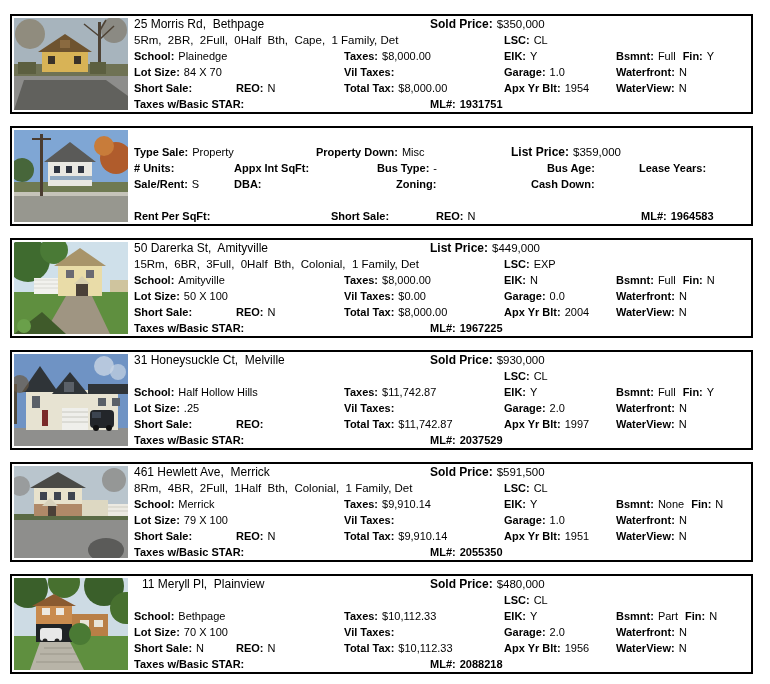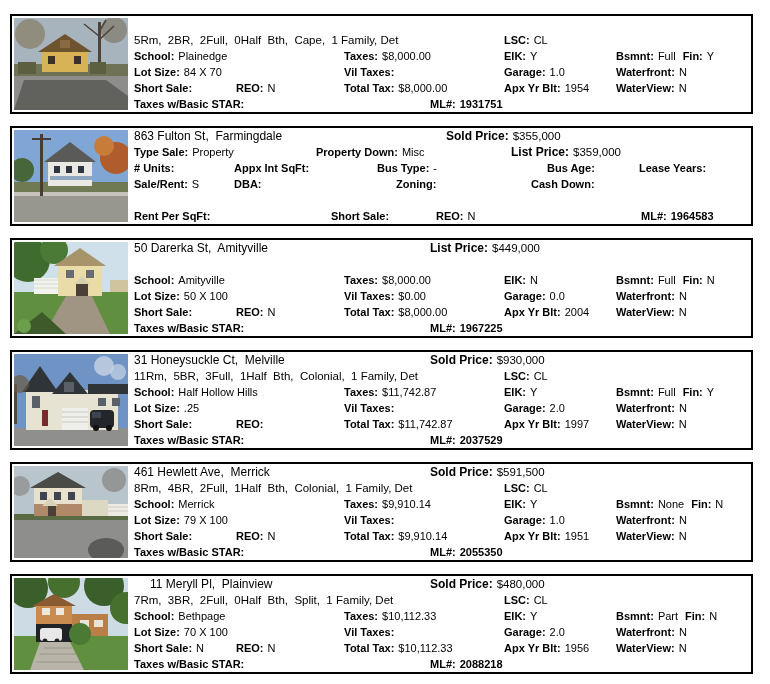--- a/index.html
+++ b/index.html
@@ -37,20 +37,24 @@
       <polygon points="24,34 51,16 78,34" fill="#6e532f"></polygon>
       <rect x="34" y="38" width="7" height="8" fill="#3a3228"></rect>
       <rect x="60" y="38" width="7" height="8" fill="#3a3228"></rect>
       <rect x="46" y="22" width="10" height="8" fill="#8a6a40"></rect>
       <rect x="84" y="4" width="3" height="52" fill="#4e4336"></rect>
       <path d="M85,18 L70,6 M85,22 L100,8 M85,14 L92,2" stroke="#4e4336" stroke-width="1.5" fill="none"></path>
       <rect x="4" y="44" width="18" height="12" fill="#5c5f40"></rect>
       <rect x="76" y="44" width="16" height="12" fill="#5c5f40"></rect>
     </svg>
     <div class="content">
+      <div class="row r1">
+        <span class="f addr" style="left:0">25 Morris Rd,  Bethpage</span>
+        <span class="f" style="left:296px"><b class="pricelbl">Sold Price:</b><span class="v priceval">$350,000</span></span>
+      </div>
       <div class="row r2">
         <span class="f rooms" style="left:0">5Rm,  2BR,  2Full,  0Half  Bth,  Cape,  1 Family, Det</span>
         <span class="f" style="left:370px"><b>LSC:</b><span class="v">CL</span></span>
       </div>
       <div class="row r3">
         <span class="f" style="left:0"><b>School:</b><span class="v">Plainedge</span></span>
         <span class="f" style="left:210px"><b>Taxes:</b><span class="v">$8,000.00</span></span>
         <span class="f" style="left:370px"><b>EIK:</b><span class="v">Y</span></span>
         <span class="f" style="left:482px"><b>Bsmnt:</b><span class="v">Full</span><b class="fin">Fin:</b><span class="v">Y</span></span>
       </div>
@@ -86,24 +90,20 @@
       <rect x="34" y="30" width="44" height="26" fill="#e9e8e2"></rect>
       <polygon points="30,32 56,12 82,32" fill="#5a5a58"></polygon>
       <rect x="40" y="36" width="6" height="7" fill="#2e3440"></rect>
       <rect x="52" y="36" width="6" height="7" fill="#2e3440"></rect>
       <rect x="64" y="36" width="6" height="7" fill="#2e3440"></rect>
       <rect x="36" y="46" width="42" height="4" fill="#8fa8c0"></rect>
       <rect x="26" y="4" width="3" height="62" fill="#4a3c30"></rect>
       <rect x="18" y="8" width="19" height="2" fill="#4a3c30"></rect>
     </svg>
     <div class="content">
-      <div class="row r1">
-        <span class="f addr" style="left:0">863 Fulton St,  Farmingdale</span>
-        <span class="f" style="left:312px"><b class="pricelbl">Sold Price:</b><span class="v priceval">$355,000</span></span>
-      </div>
       <div class="row r2">
         <span class="f" style="left:0"><b>Type Sale:</b><span class="v">Property</span></span>
         <span class="f" style="left:182px"><b>Property Down:</b><span class="v">Misc</span></span>
         <span class="f" style="left:377px"><b class="pricelbl">List Price:</b><span class="v priceval">$359,000</span></span>
       </div>
       <div class="row r3">
         <span class="f" style="left:0"><b># Units:</b><span class="v"></span></span>
         <span class="f" style="left:100px"><b>Appx Int SqFt:</b><span class="v"></span></span>
         <span class="f" style="left:243px"><b>Bus Type:</b><span class="v">-</span></span>
         <span class="f" style="left:413px"><b>Bus Age:</b><span class="v"></span></span>
@@ -140,20 +140,24 @@
       <rect x="20" y="36" width="24" height="16" fill="#f2f2ee"></rect>
       <path d="M20,38 h24 M20,42 h24 M20,46 h24" stroke="#d8d8d2" stroke-width="1"></path>
       <polygon points="30,92 52,54 78,54 96,92" fill="#9f9582"></polygon>
       <polygon points="0,92 28,70 52,92" fill="#3f5a2a"></polygon>
       <circle cx="10" cy="84" r="7" fill="#6aa04a"></circle>
     </svg>
     <div class="content">
       <div class="row r1">
         <span class="f addr" style="left:0">50 Darerka St,  Amityville</span>
         <span class="f" style="left:296px"><b class="pricelbl">List Price:</b><span class="v priceval">$449,000</span></span>
+      </div>
+      <div class="row r2">
+        <span class="f rooms" style="left:0">15Rm,  6BR,  3Full,  0Half  Bth,  Colonial,  1 Family, Det</span>
+        <span class="f" style="left:370px"><b>LSC:</b><span class="v">EXP</span></span>
       </div>
       <div class="row r3">
         <span class="f" style="left:0"><b>School:</b><span class="v">Amityville</span></span>
         <span class="f" style="left:210px"><b>Taxes:</b><span class="v">$8,000.00</span></span>
         <span class="f" style="left:370px"><b>EIK:</b><span class="v">N</span></span>
         <span class="f" style="left:482px"><b>Bsmnt:</b><span class="v">Full</span><b class="fin">Fin:</b><span class="v">N</span></span>
       </div>
       <div class="row r4">
         <span class="f" style="left:0"><b>Lot Size:</b><span class="v">50 X 100</span></span>
         <span class="f" style="left:210px"><b>Vil Taxes:</b><span class="v">$0.00</span></span>
@@ -198,21 +202,20 @@
       <circle cx="95" cy="74" r="3" fill="#111"></circle>
       <rect x="0" y="30" width="3" height="40" fill="#50493c"></rect>
       <circle cx="6" cy="30" r="9" fill="#6a5a44" opacity="0.7"></circle>
     </svg>
     <div class="content">
       <div class="row r1">
         <span class="f addr" style="left:0">31 Honeysuckle Ct,  Melville</span>
         <span class="f" style="left:296px"><b class="pricelbl">Sold Price:</b><span class="v priceval">$930,000</span></span>
       </div>
       <div class="row r2">
-        <span class="f rooms" style="left:0">11Rm,  5BR,  3Full,  1Half  Bth,  Colonial,  1 Family, Det</span>
         <span class="f" style="left:370px"><b>LSC:</b><span class="v">CL</span></span>
       </div>
       <div class="row r3">
         <span class="f" style="left:0"><b>School:</b><span class="v">Half Hollow Hills</span></span>
         <span class="f" style="left:210px"><b>Taxes:</b><span class="v">$11,742.87</span></span>
         <span class="f" style="left:370px"><b>EIK:</b><span class="v">Y</span></span>
         <span class="f" style="left:482px"><b>Bsmnt:</b><span class="v">Full</span><b class="fin">Fin:</b><span class="v">Y</span></span>
       </div>
       <div class="row r4">
         <span class="f" style="left:0"><b>Lot Size:</b><span class="v">.25</span></span>
@@ -307,25 +310,24 @@
       <rect x="80" y="42" width="9" height="7" fill="#e8e4d8"></rect>
       <rect x="26" y="50" width="22" height="13" rx="3" fill="#e8e8e8"></rect>
       <circle cx="31" cy="63" r="2.5" fill="#222"></circle>
       <circle cx="43" cy="63" r="2.5" fill="#222"></circle>
       <circle cx="66" cy="56" r="11" fill="#4a7a34"></circle>
       <polygon points="16,92 26,64 56,64 70,92" fill="#b8b4a8"></polygon>
       <path d="M22,84 h44 M26,76 h36 M30,70 h28" stroke="#9a968a" stroke-width="1"></path>
     </svg>
     <div class="content">
       <div class="row r1">
-        <span class="f addr" style="left:16px">11 Meryll Pl,  Plainview</span>
+        <span class="f addr" style="left:8px">11 Meryll Pl,  Plainview</span>
         <span class="f" style="left:296px"><b class="pricelbl">Sold Price:</b><span class="v priceval">$480,000</span></span>
       </div>
       <div class="row r2">
-        <span class="f rooms" style="left:0">7Rm,  3BR,  2Full,  0Half  Bth,  Split,  1 Family, Det</span>
         <span class="f" style="left:370px"><b>LSC:</b><span class="v">CL</span></span>
       </div>
       <div class="row r3">
         <span class="f" style="left:0"><b>School:</b><span class="v">Bethpage</span></span>
         <span class="f" style="left:210px"><b>Taxes:</b><span class="v">$10,112.33</span></span>
         <span class="f" style="left:370px"><b>EIK:</b><span class="v">Y</span></span>
         <span class="f" style="left:482px"><b>Bsmnt:</b><span class="v">Part</span><b class="fin">Fin:</b><span class="v">N</span></span>
       </div>
       <div class="row r4">
         <span class="f" style="left:0"><b>Lot Size:</b><span class="v">70 X 100</span></span>

